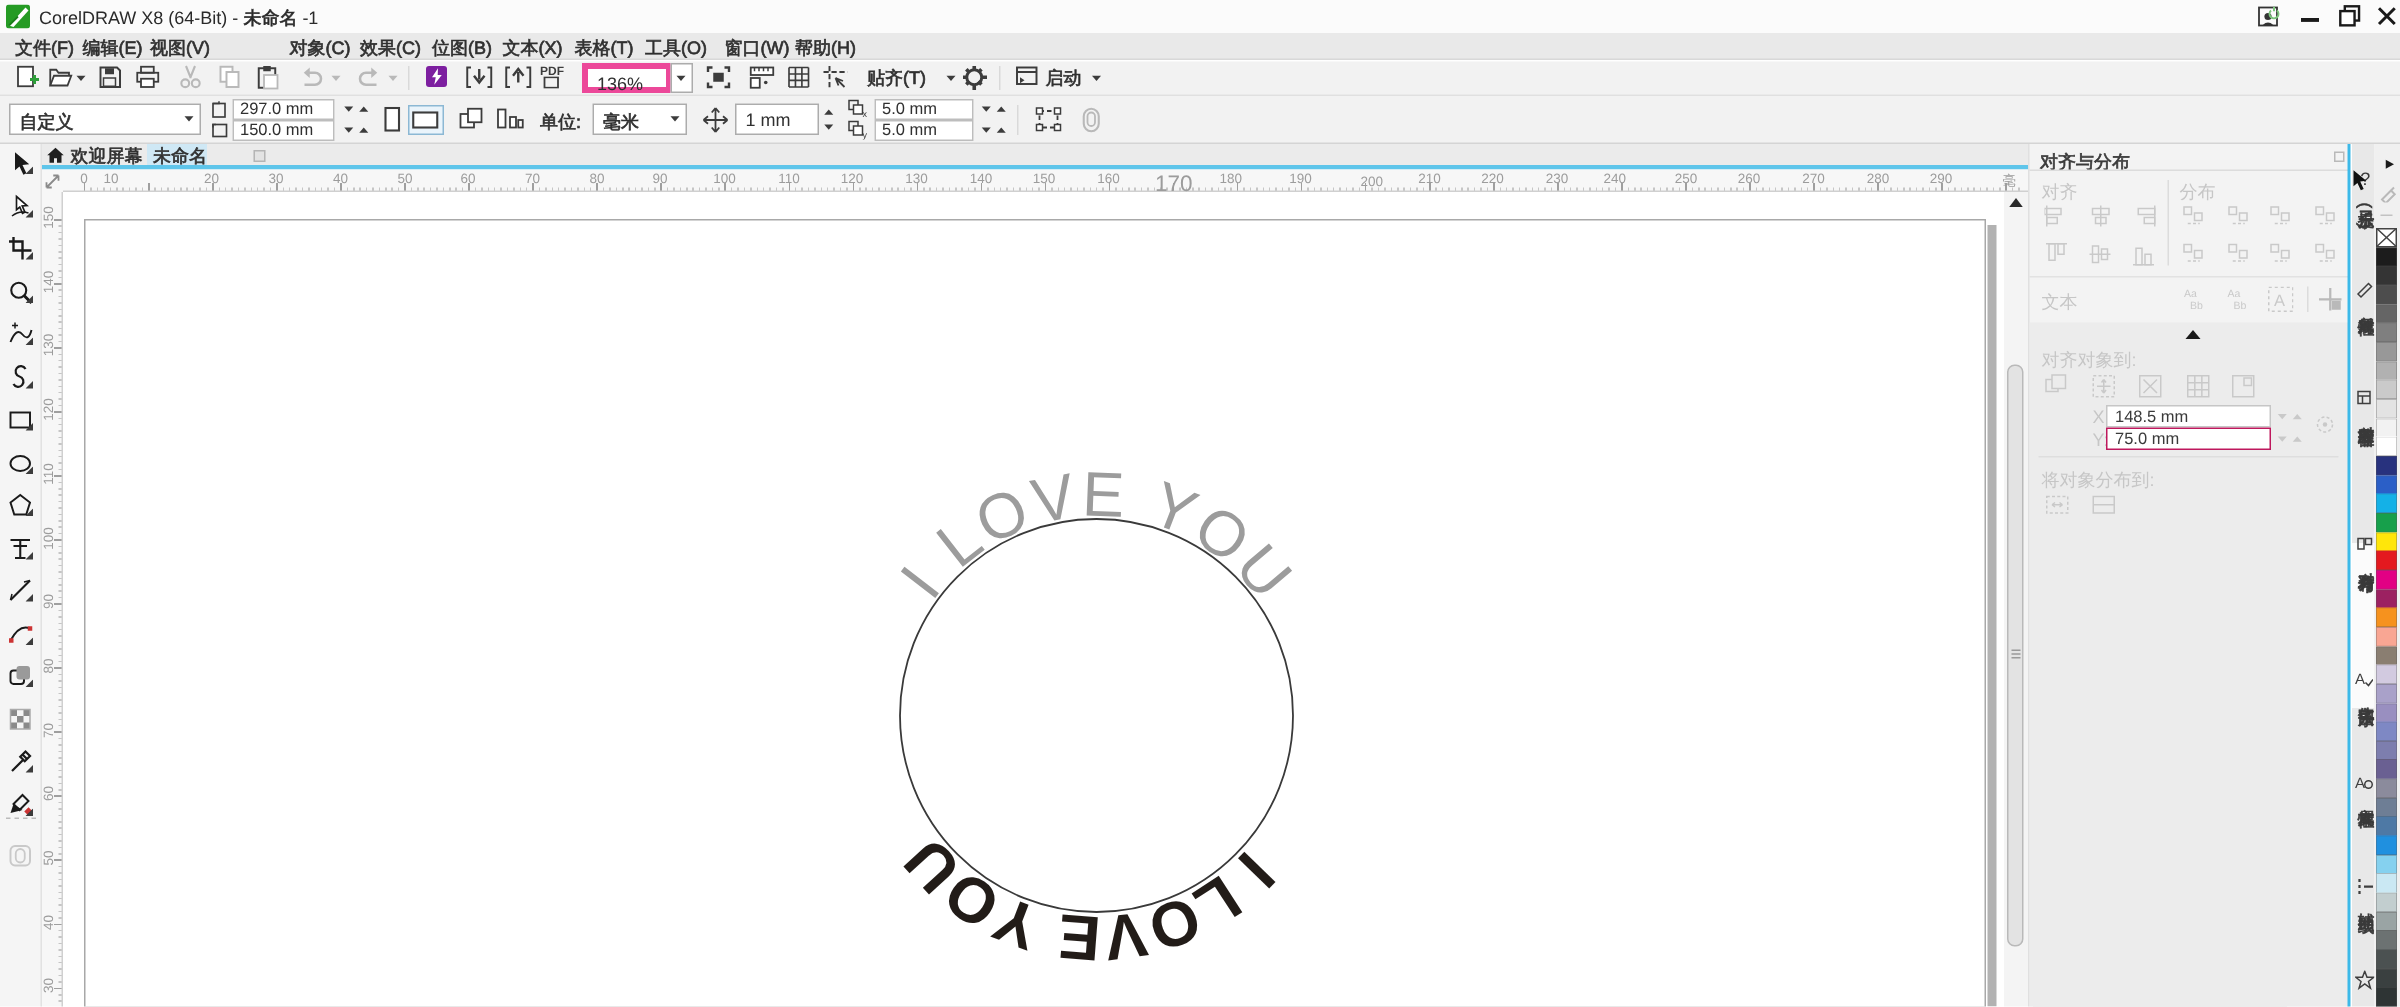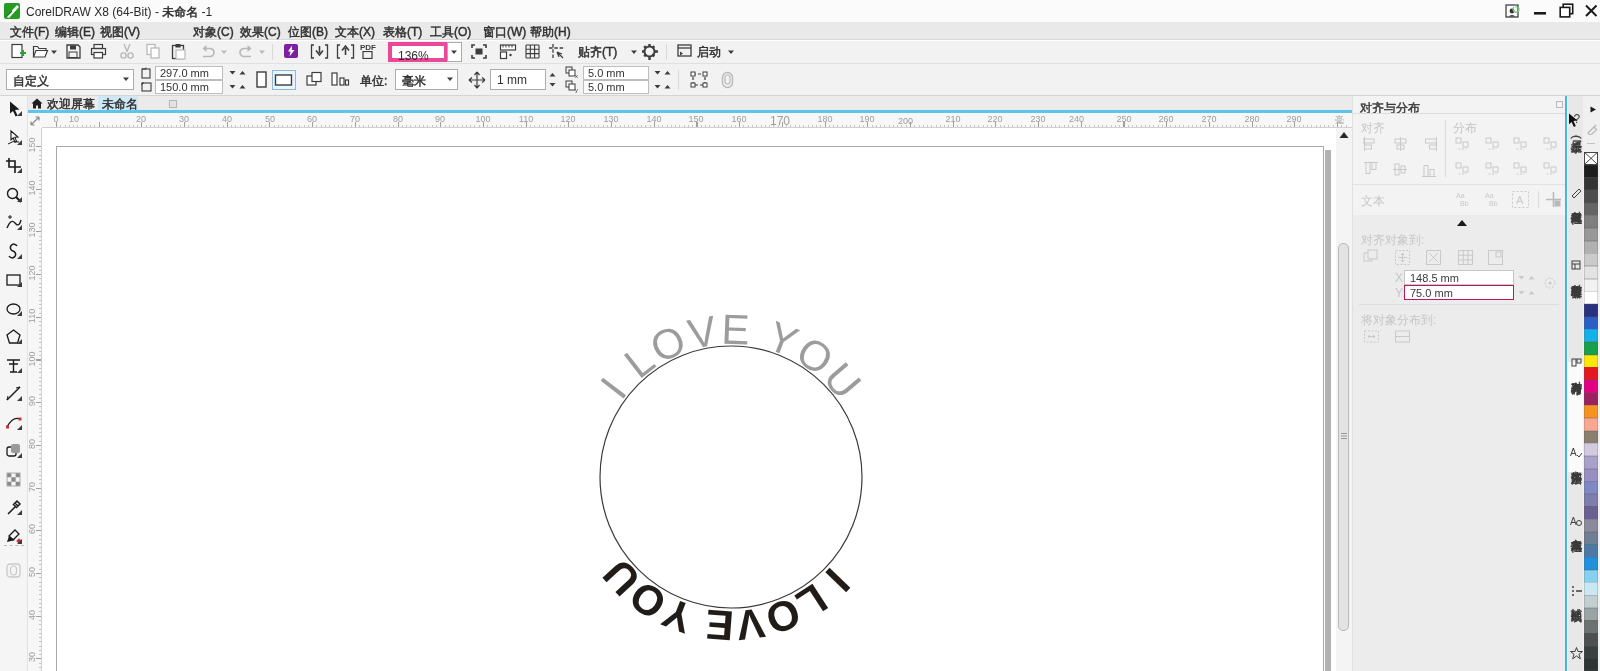--- a/index.html
+++ b/index.html
@@ -411,24 +411,24 @@
     <span class="ab" style="left:301px;top:1px;width:24px;text-align:center;font-size:9px;color:#9c9c9c">70</span>
     <span class="ab" style="left:344px;top:1px;width:24px;text-align:center;font-size:9px;color:#9c9c9c">80</span>
     <span class="ab" style="left:386px;top:1px;width:24px;text-align:center;font-size:9px;color:#9c9c9c">90</span>
     <span class="ab" style="left:429px;top:1px;width:24px;text-align:center;font-size:9px;color:#9c9c9c">100</span>
     <span class="ab" style="left:472px;top:1px;width:24px;text-align:center;font-size:9px;color:#9c9c9c">110</span>
     <span class="ab" style="left:514px;top:1px;width:24px;text-align:center;font-size:9px;color:#9c9c9c">120</span>
     <span class="ab" style="left:557px;top:1px;width:24px;text-align:center;font-size:9px;color:#9c9c9c">130</span>
     <span class="ab" style="left:600px;top:1px;width:24px;text-align:center;font-size:9px;color:#9c9c9c">140</span>
     <span class="ab" style="left:642px;top:1px;width:24px;text-align:center;font-size:9px;color:#9c9c9c">150</span>
     <span class="ab" style="left:685px;top:1px;width:24px;text-align:center;font-size:9px;color:#9c9c9c">160</span>
-    <span class="ab" style="left:728px;top:1px;width:24px;font-size:12px;color:#9c9c9c">170</span>
-    <span class="ab" style="left:771px;top:1px;width:24px;text-align:center;font-size:9px;color:#9c9c9c">180</span>
+    <span class="ab" style="left:728px;top:1px;width:24px;font-size:15px;color:#9c9c9c">170</span>
+    <span class="ab" style="left:771px;top:1px;width:24px;font-size:9px;color:#9c9c9c">180</span>
     <span class="ab" style="left:813px;top:1px;width:24px;text-align:center;font-size:9px;color:#9c9c9c">190</span>
-    <span class="ab" style="left:856px;top:3px;width:24px;text-align:left;font-size:9px;color:#9c9c9c">200</span>
+    <span class="ab" style="left:856px;top:3px;width:24px;text-align:right;font-size:9px;color:#9c9c9c">200</span>
     <span class="ab" style="left:899px;top:1px;width:24px;text-align:center;font-size:9px;color:#9c9c9c">210</span>
     <span class="ab" style="left:941px;top:1px;width:24px;text-align:center;font-size:9px;color:#9c9c9c">220</span>
     <span class="ab" style="left:984px;top:1px;width:24px;text-align:center;font-size:9px;color:#9c9c9c">230</span>
     <span class="ab" style="left:1027px;top:1px;width:24px;font-size:9px;color:#9c9c9c">240</span>
     <span class="ab" style="left:1070px;top:1px;width:24px;text-align:center;font-size:9px;color:#9c9c9c">250</span>
     <span class="ab" style="left:1112px;top:1px;width:24px;text-align:center;font-size:9px;color:#9c9c9c">260</span>
     <span class="ab" style="left:1155px;top:1px;width:24px;text-align:center;font-size:9px;color:#9c9c9c">270</span>
     <span class="ab" style="left:1198px;top:1px;width:24px;text-align:center;font-size:9px;color:#9c9c9c">280</span>
     <span class="ab" style="left:1240px;top:1px;width:24px;text-align:center;font-size:9px;color:#9c9c9c">290</span>
     <span class="ab" style="left:1293px;top:1px;font-size:9px;color:#9c9c9c">毫米</span>

